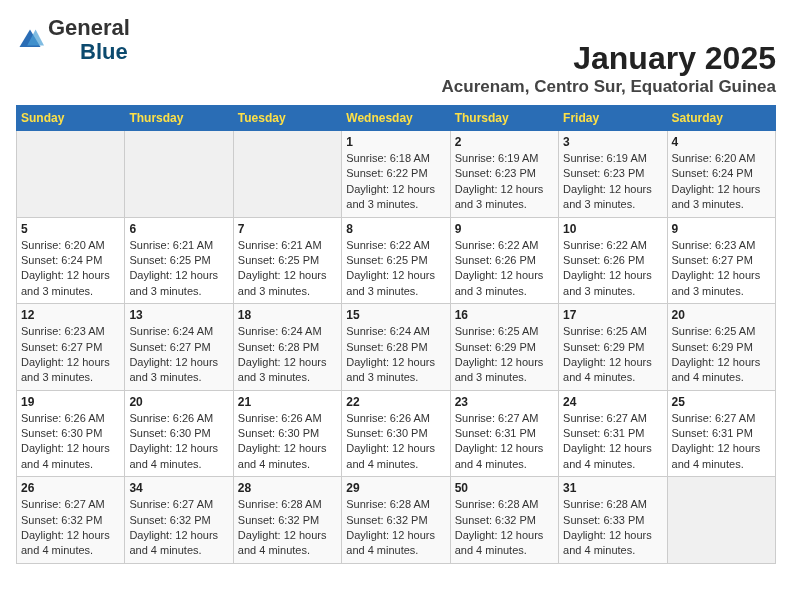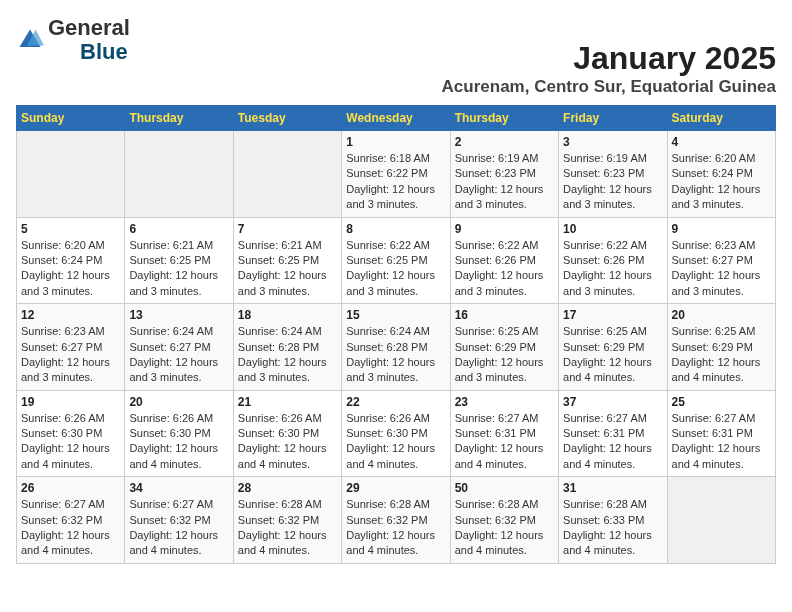--- a/index.html
+++ b/index.html
@@ -290,21 +290,21 @@
 and 4 minutes.</div>
         </td>
         <td>
           <span class="day-number">23</span>
           <div class="day-info" style="white-space: pre-line;">Sunrise: 6:27 AM
 Sunset: 6:31 PM
 Daylight: 12 hours
 and 4 minutes.</div>
         </td>
         <td>
-          <span class="day-number">37</span>
+          <span class="day-number">24</span>
           <div class="day-info" style="white-space: pre-line;">Sunrise: 6:27 AM
 Sunset: 6:31 PM
 Daylight: 12 hours
 and 4 minutes.</div>
         </td>
         <td>
           <span class="day-number">25</span>
           <div class="day-info" style="white-space: pre-line;">Sunrise: 6:27 AM
 Sunset: 6:31 PM
 Daylight: 12 hours

